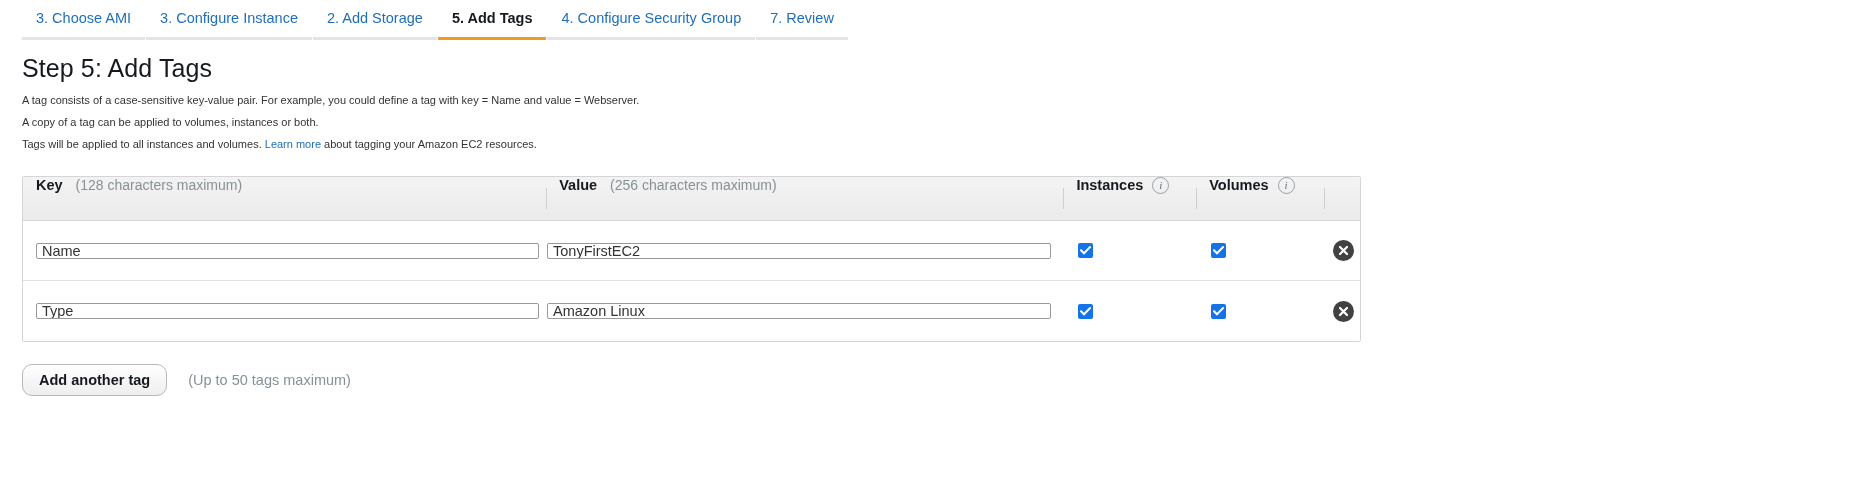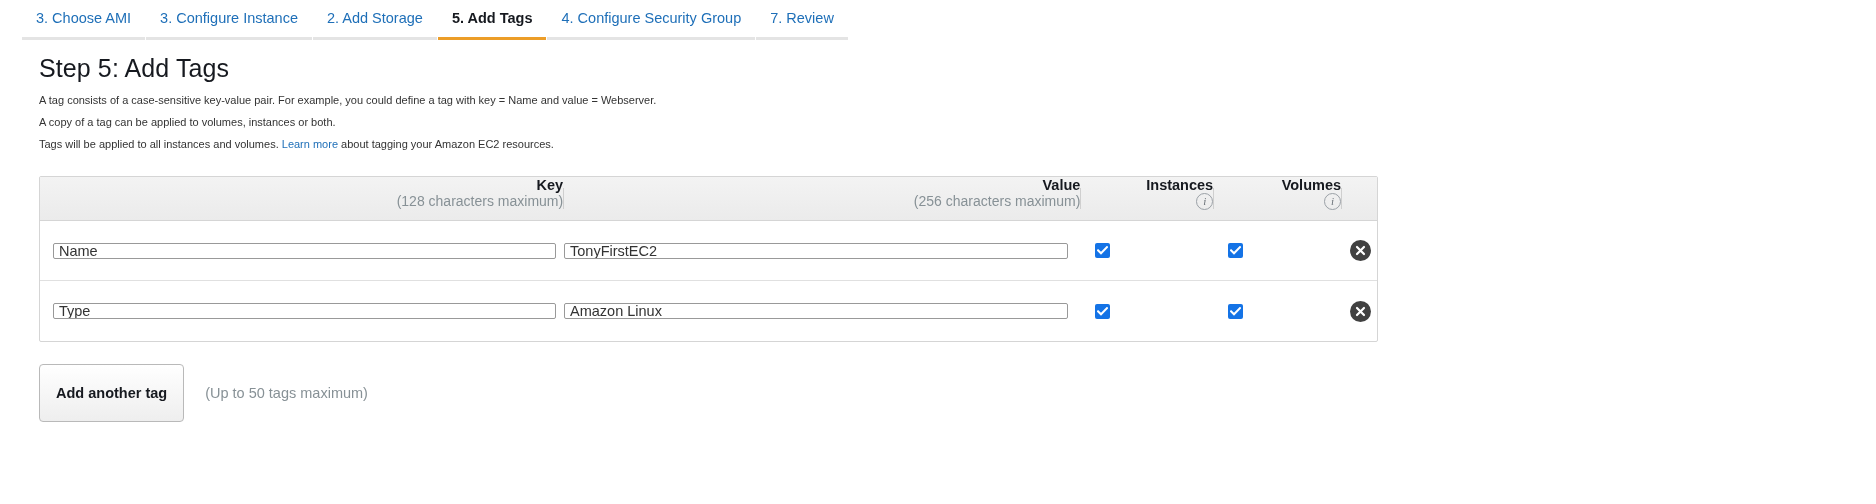--- a/index.html
+++ b/index.html
@@ -38,21 +38,20 @@
   }
   .wizard-tab.active {
     color: #16191f;
     font-weight: bold;
     border-bottom-color: #ec9d28;
   }
 
   
   .page {
     padding: 0 22px;
-    margin-left: 17px;
   }
   .page-title {
     font-size: 25px;
     font-weight: normal;
     color: #16191f;
     margin: 14px 0 6px 0;
     letter-spacing: 0.1px;
   }
   .desc-line {
     font-size: 11px;
@@ -78,26 +77,25 @@
   .table-head {
     display: flex;
     align-items: center;
     height: 44px;
     background: linear-gradient(to bottom, #f3f3f3, #ebebeb);
     border-bottom: 1px solid #d5d5d5;
     box-sizing: border-box;
   }
   .th {
     display: flex;
-    align-items: flex-end;
+    align-items: flex-start;
     height: 100%;
     box-sizing: border-box;
-    padding-left: 27px;
+    padding-left: 13px;
     position: relative;
-    flex-direction: column;
   }
   .th + .th::before {
     content: "";
     position: absolute;
     left: 0;
     top: 11px;
     bottom: 11px;
     width: 1px;
     background: #cfcfcf;
   }
@@ -195,22 +193,22 @@
     align-items: center;
     margin-top: 22px;
   }
   .btn {
     font-family: "Liberation Sans", sans-serif;
     font-size: 14.5px;
     font-weight: bold;
     color: #16191f;
     background: linear-gradient(to bottom, #ffffff, #eeeeee);
     border: 1px solid #b9b9b9;
-    border-radius: 4px;
-    padding: 20px 16px;
+    border-radius: 10px;
+    padding: 7px 16px;
     cursor: pointer;
     line-height: 16px;
   }
   .footer-hint {
     font-size: 14.5px;
     color: #879196;
     margin-left: 21px;
   }
 </style>
 </head>

